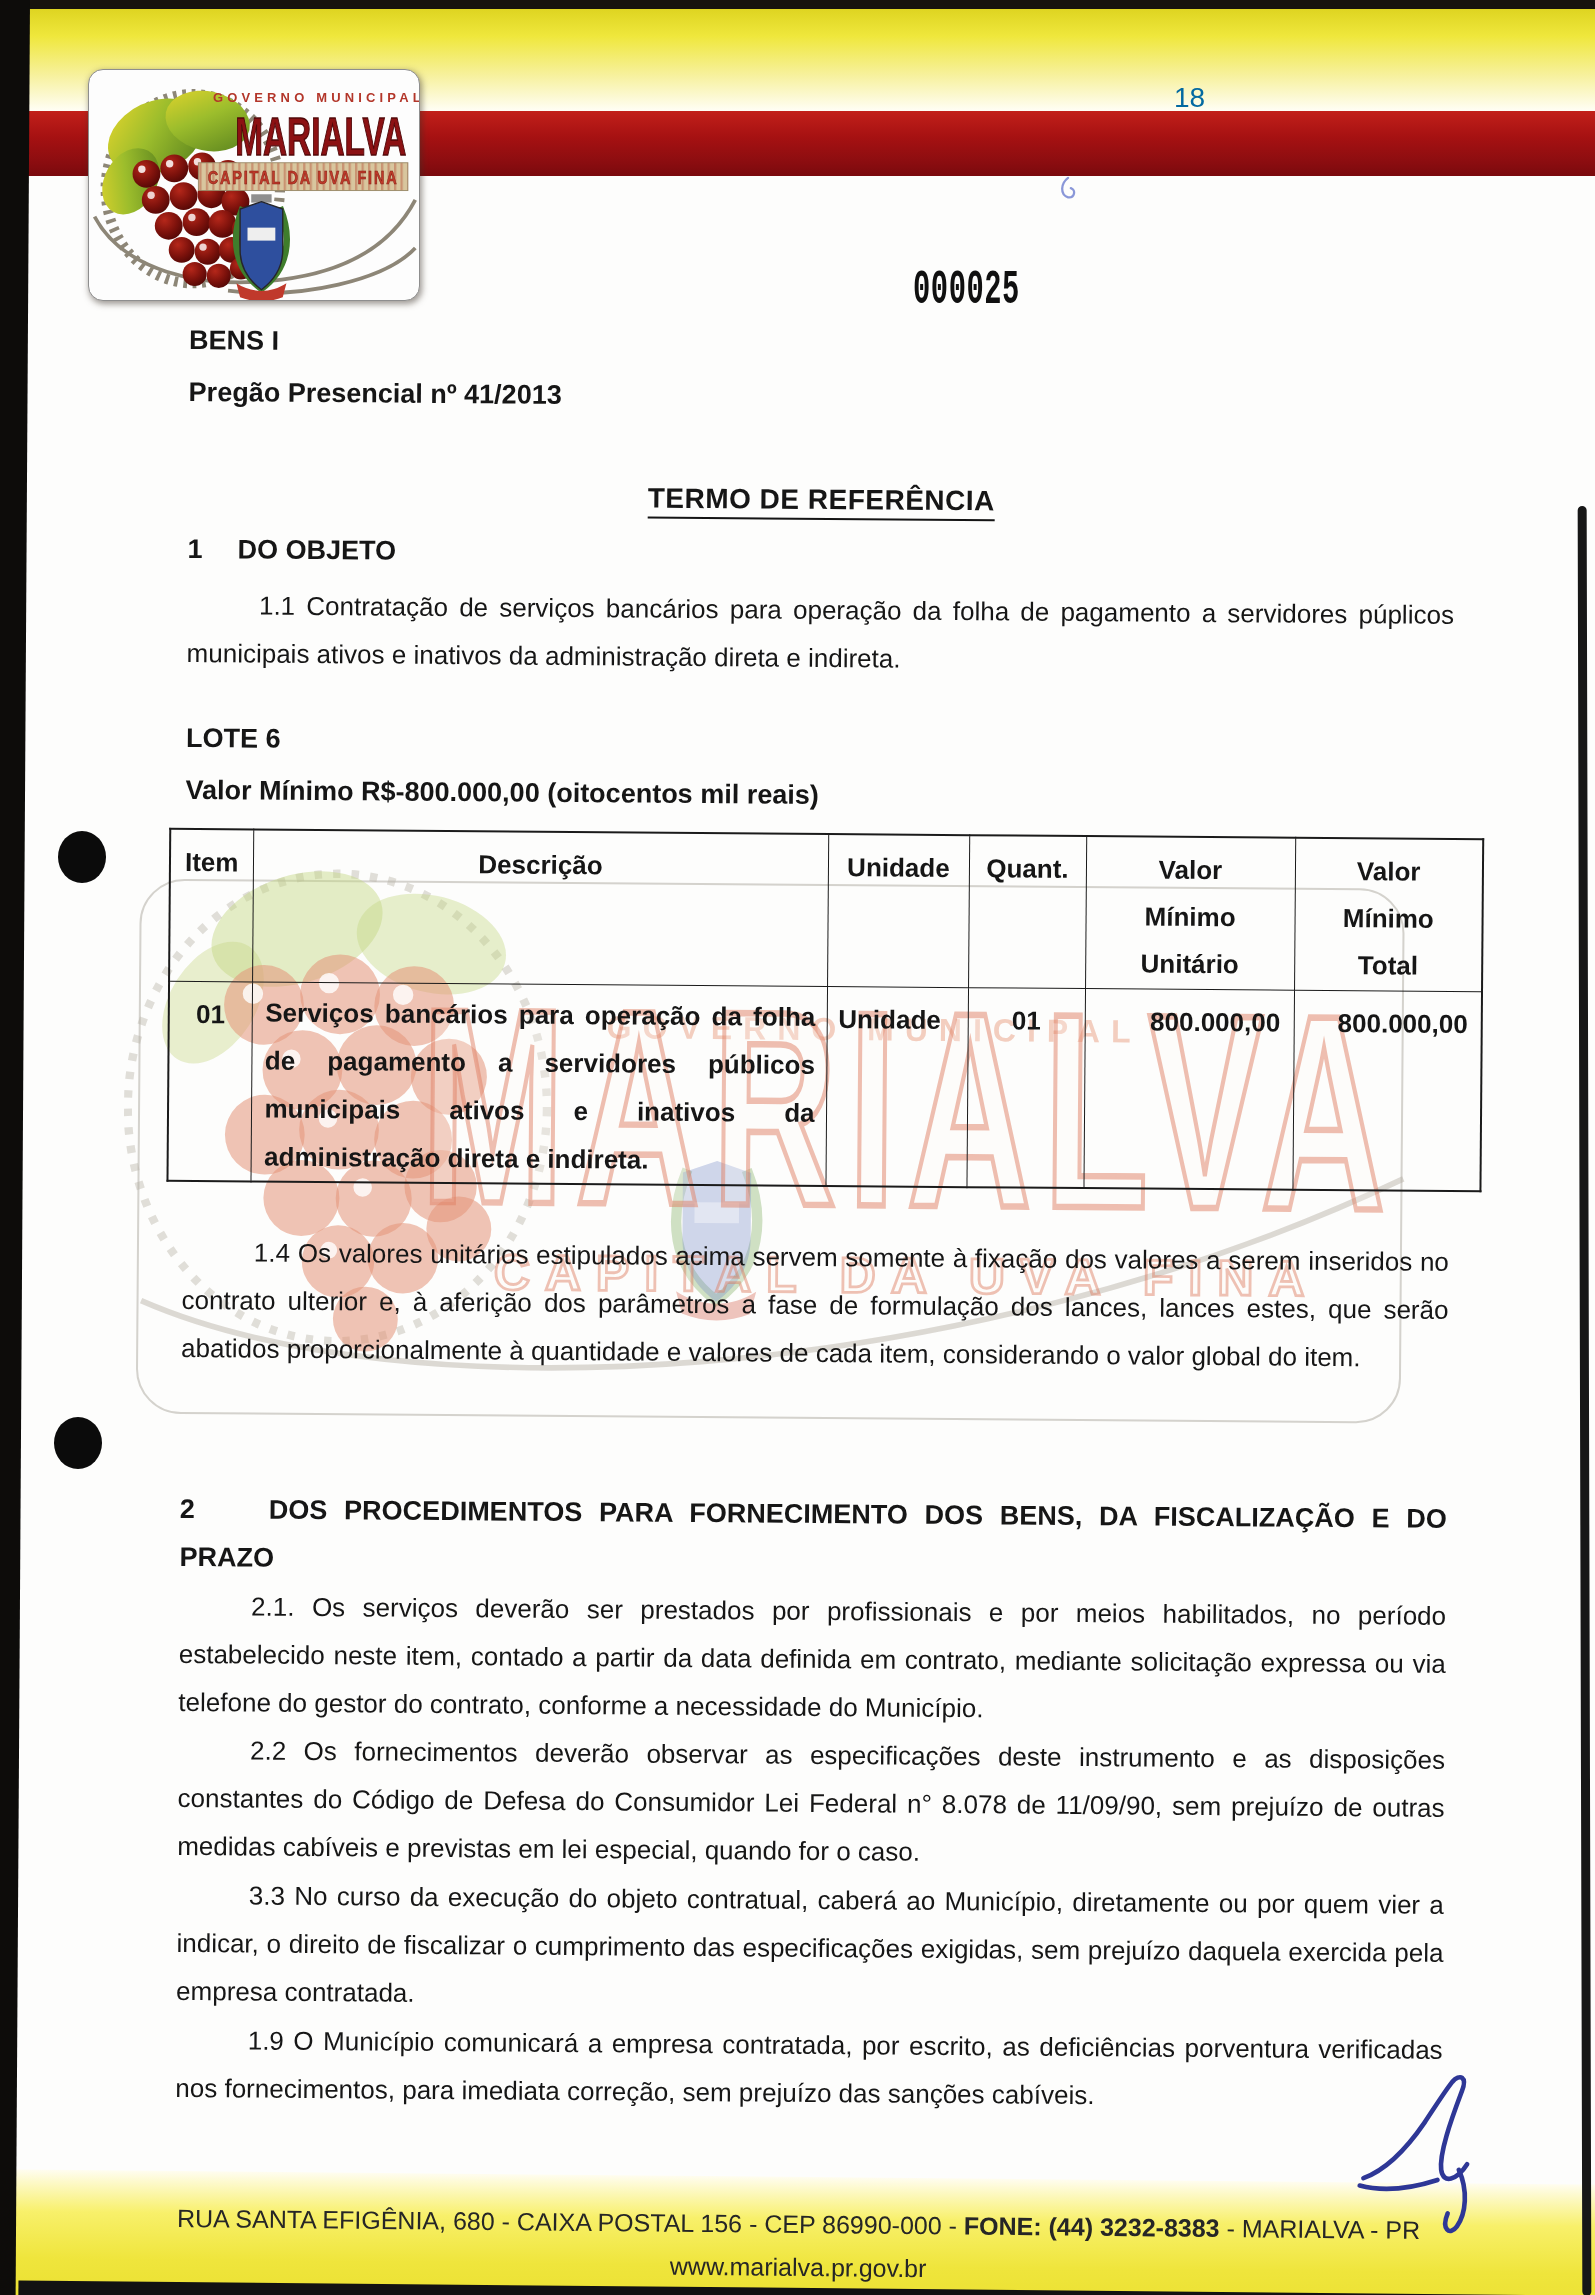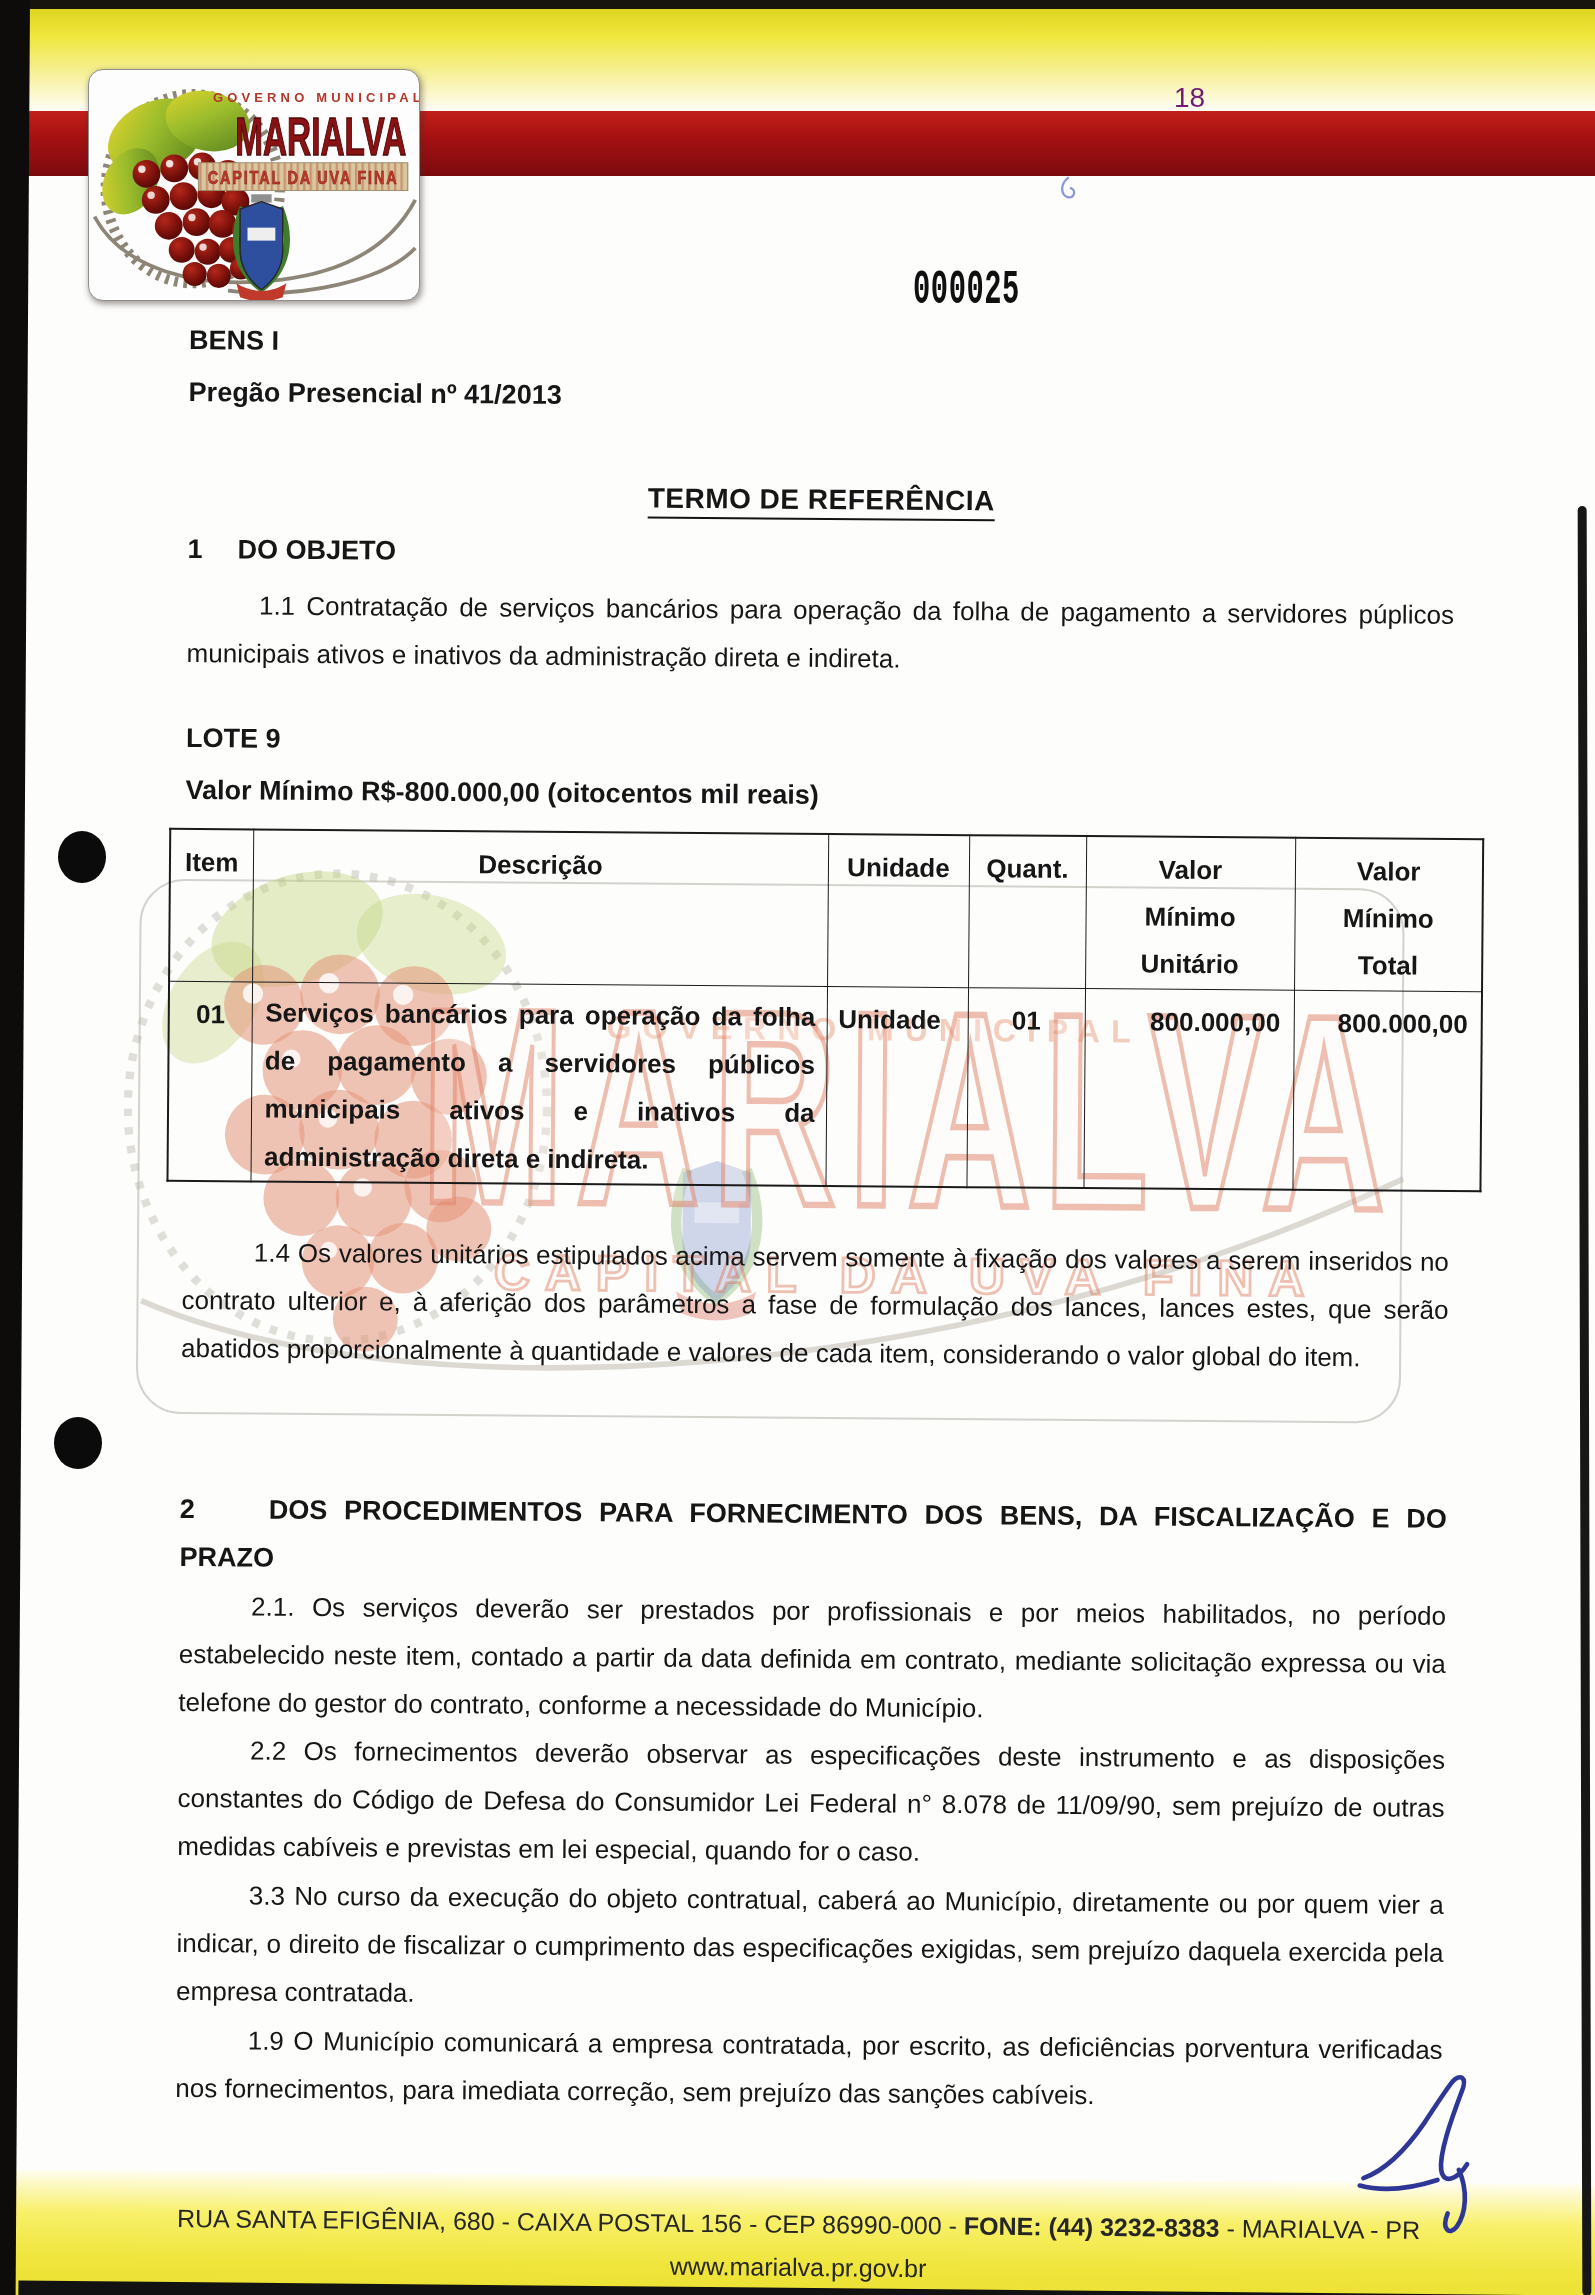--- a/index.html
+++ b/index.html
@@ -12,21 +12,21 @@
              clip-path:polygon(0 0,100% 0,52% 100%,0 100%);z-index:9;}
   .edge-right{position:absolute;left:1580px;top:506px;width:9.3px;height:1790px;background:#171717;
               transform:rotate(-.15deg);border-radius:4.6px;z-index:9;}
 
   
   .band-top{position:absolute;left:0;top:7.4px;width:1595px;height:104px;
             background:linear-gradient(180deg,#ddd31f 0%,#efe73c 28%,#f7f19e 66%,#fffef6 100%);}
   .redbar{position:absolute;left:0;top:111px;width:1595px;height:65px;
           background:linear-gradient(180deg,#c2201a 0%,#a61112 40%,#8c0d10 78%,#7a0a0d 100%);}
 
-  .pageno{position:absolute;left:1174px;top:82px;font-size:28px;color:#701a75;z-index:2;}
+  .pageno{position:absolute;left:1174px;top:82px;font-size:28px;color:#0369a1;z-index:2;}
 
   
   .logo-box{position:absolute;left:88px;top:69px;width:330px;height:230px;background:#fdfdfd;
             border:1.9px solid #8e8e8e;border-radius:15px;box-shadow:1.9px 2.8px 6.5px rgba(60,50,40,.5);z-index:4;}
   .logo-box svg{position:absolute;left:0;top:0;}
 
   .stamp{position:absolute;left:913px;top:263px;font-family:"Liberation Mono",monospace;font-weight:bold;
          font-size:48px;color:#101010;transform:scaleX(.6);transform-origin:0 0;letter-spacing:0.9px;z-index:2;}
 
   
@@ -231,21 +231,21 @@
     <div class="process">Pregão Presencial nº 41/2013</div>
 
     <div class="title-wrap">
       <span>TERMO DE REFERÊNCIA</span>
     </div>
 
     <div class="sec-heading h1pos"><span class="secnum">1</span><span>DO OBJETO</span></div>
 
     <p class="para p11"><b>1.1</b> <span>Contratação de serviços bancários para operação da folha de pagamento a servidores púplicos municipais ativos e inativos da administração direta e indireta.</span></p>
 
-    <div class="lote">LOTE 9</div>
+    <div class="lote">LOTE 6</div>
     <div class="valor-min">Valor Mínimo R$-800.000,00 (oitocentos mil reais)</div>
 
     <table class="tbl">
       <colgroup>
         <col style="width:83px">
           <col style="width:575px">
           <col style="width:141px">
         <col style="width:117px">
           <col style="width:209px">
           <col style="width:188px">

